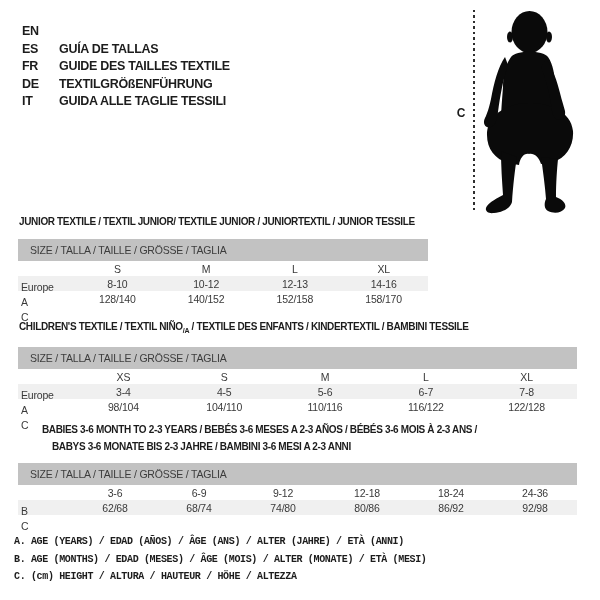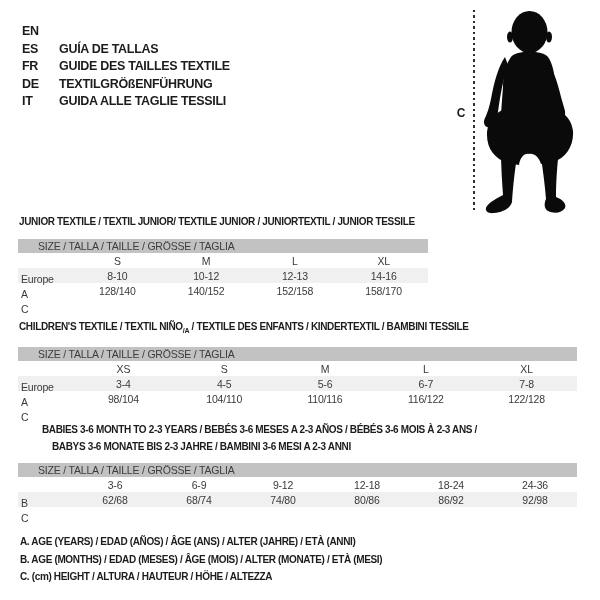--- a/index.html
+++ b/index.html
@@ -18,30 +18,30 @@
              font-weight:bold;font-size:12px;color:#1c1c1c;}
   .baby-svg{position:absolute;left:483px;top:11px;width:92px;height:204px;}
 
   
   .sec-title{position:absolute;left:19px;font-weight:bold;font-size:10px;line-height:13px;
              letter-spacing:-0.35px;color:#1c1c1c;white-space:nowrap;}
   .sec-title sub{font-size:7px;}
 
   
   .size-table{position:absolute;left:18px;font-size:10.5px;letter-spacing:-0.2px;color:#3a3a3a;}
-  .bar{height:14px;background:#c2c2c2;display:flex;align-items:center;padding-left:20px;
+  .bar{height:22px;background:#c2c2c2;display:flex;align-items:center;padding-left:12px;
        color:#3c3c3c;white-space:nowrap;}
   .trow{display:flex;height:15px;align-items:center;}
   .trow.alt{background:#f0f0f0;}
   .lc{flex:0 0 52px;padding-left:3px;text-align:left;margin-top:37px;}
   .dc{flex:1;text-align:center;}
 
   
-  .notes{position:absolute;left:20px;top:533px;font-weight:bold;font-size:10px;
-         line-height:17.5px;letter-spacing:-0.35px;color:#1c1c1c;white-space:nowrap;}
+  .notes{position:absolute;left:14px;top:533px;font-weight:bold;font-size:10px;
+         line-height:17.5px;letter-spacing:-0.35px;color:#1c1c1c;white-space:nowrap;font-family:Liberation Mono, monospace;}
 </style>
 </head>
 <body>
 
 <div id="page">
 
   <div class="lang-list">
     <div class="lang-row">
       <span class="lang-code">EN</span>
     </div>

